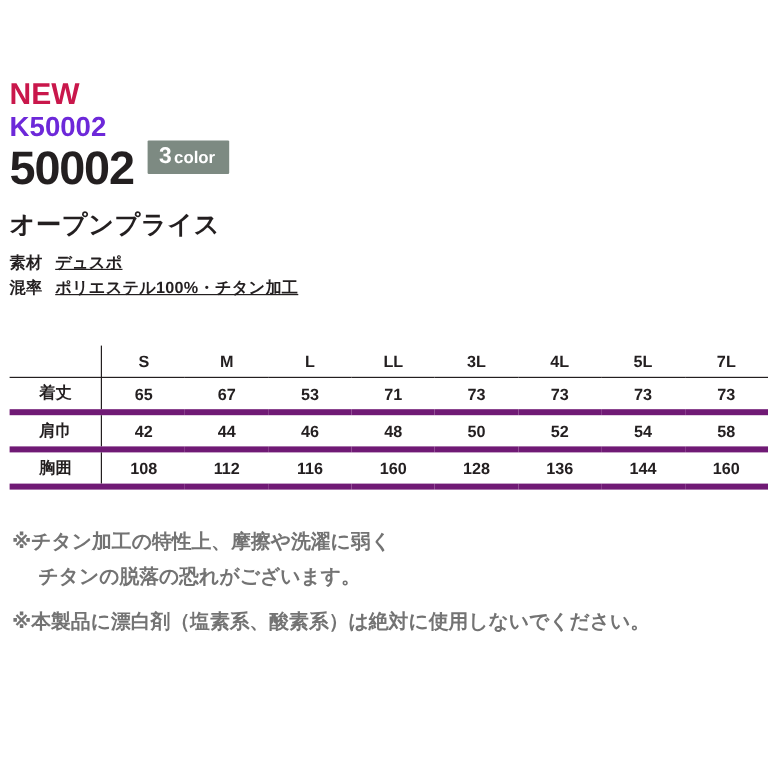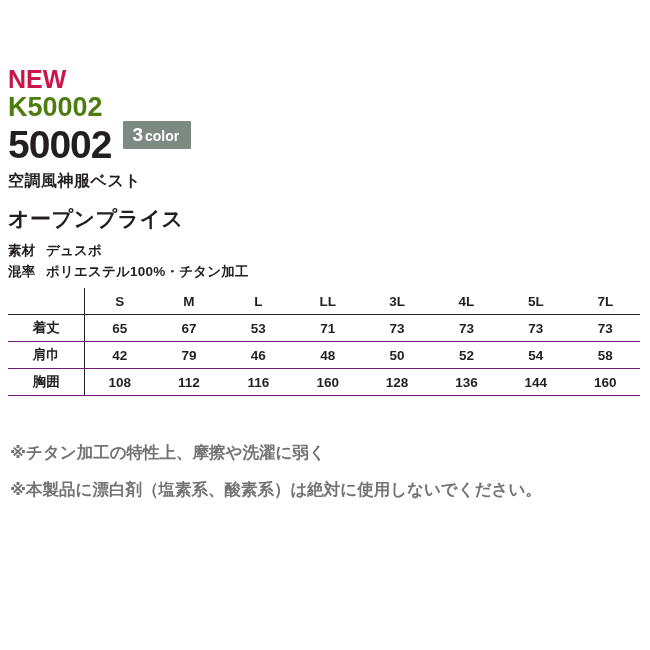--- a/index.html
+++ b/index.html
@@ -30,23 +30,23 @@
     top: 66px;
   }
   .new-label {
     font-size: 25px;
     font-weight: bold;
     color: #c9174b;
     line-height: 1.05;
     letter-spacing: 0px;
   }
   .code-label {
-    font-size: 27px;
-    font-weight: bold;
-    color: #4d7c0f;
+    font-size: 23px;
+    font-weight: bold;
+    color: #6d28d9;
     line-height: 1.15;
     letter-spacing: 0px;
   }
   .model-row {
     display: flex;
     align-items: flex-start;
     margin-top: 2px;
   }
   .model-number {
     font-size: 39px;
@@ -88,20 +88,21 @@
     font-size: 21px;
     font-weight: bold;
     margin-top: 13px;
     letter-spacing: 0.5px;
   }
   .spec-line {
     font-size: 13.5px;
     font-weight: bold;
     margin-top: 9px;
     letter-spacing: 0.2px;
+    text-decoration: underline;
   }
   .spec-line.second {
     margin-top: 3px;
   }
   .spec-line .spec-label {
     display: inline-block;
     min-width: 38px;
   }
 
   
@@ -123,21 +124,21 @@
   }
   .size-table thead th {
     font-weight: bold;
     border-bottom: 1px solid #231f20;
     color: #231f20;
   }
   .size-table thead th.corner {
     border-bottom: 1px solid #231f20;
   }
   .size-table tbody td {
-    border-bottom: 1px solid #701a75;
+    border-bottom: 5px solid #701a75;
   }
   .size-table tbody tr:first-child td {
     border-top: 0;
   }
   .size-table .rowhead {
     text-align: center;
     width: 76px;
     border-right: 1px solid #231f20;
   }
   .size-table thead th.corner {
@@ -174,21 +175,20 @@
   <div class="header">
     <div class="new-label">NEW</div>
     <div class="code-label">K50002</div>
     <div class="model-row">
       <div class="model-number">50002</div>
       <div class="color-badge">
         <span class="num">3</span>
           <span class="word">color</span>
       </div>
     </div>
-    <div class="product-name">空調風神服ベスト</div>
     <div class="price-text">オープンプライス</div>
     <div class="spec-line">
       <span class="spec-label">素材</span><span>デュスポ</span>
     </div>
     <div class="spec-line second">
       <span class="spec-label">混率</span><span>ポリエステル100%・チタン加工</span>
     </div>
   </div>
 
   <table class="size-table">
@@ -224,21 +224,21 @@
         <td>53</td>
         <td>71</td>
         <td>73</td>
         <td>73</td>
         <td>73</td>
         <td>73</td>
       </tr>
       <tr>
         <td class="rowhead">肩巾</td>
         <td>42</td>
-        <td>79</td>
+        <td>44</td>
         <td>46</td>
         <td>48</td>
         <td>50</td>
         <td>52</td>
         <td>54</td>
         <td>58</td>
       </tr>
       <tr>
         <td class="rowhead">胸囲</td>
         <td>108</td>
@@ -248,16 +248,17 @@
         <td>128</td>
         <td>136</td>
         <td>144</td>
         <td>160</td>
       </tr>
     </tbody>
   </table>
 
   <div class="notes">
     <div class="note-line">※チタン加工の特性上、摩擦や洗濯に弱く</div>
+    <div class="note-line indent">チタンの脱落の恐れがございます。</div>
     <div class="note-line gap">※本製品に漂白剤（塩素系、酸素系）は絶対に使用しないでください。</div>
   </div>
 
 </div>
 
 </body></html>

